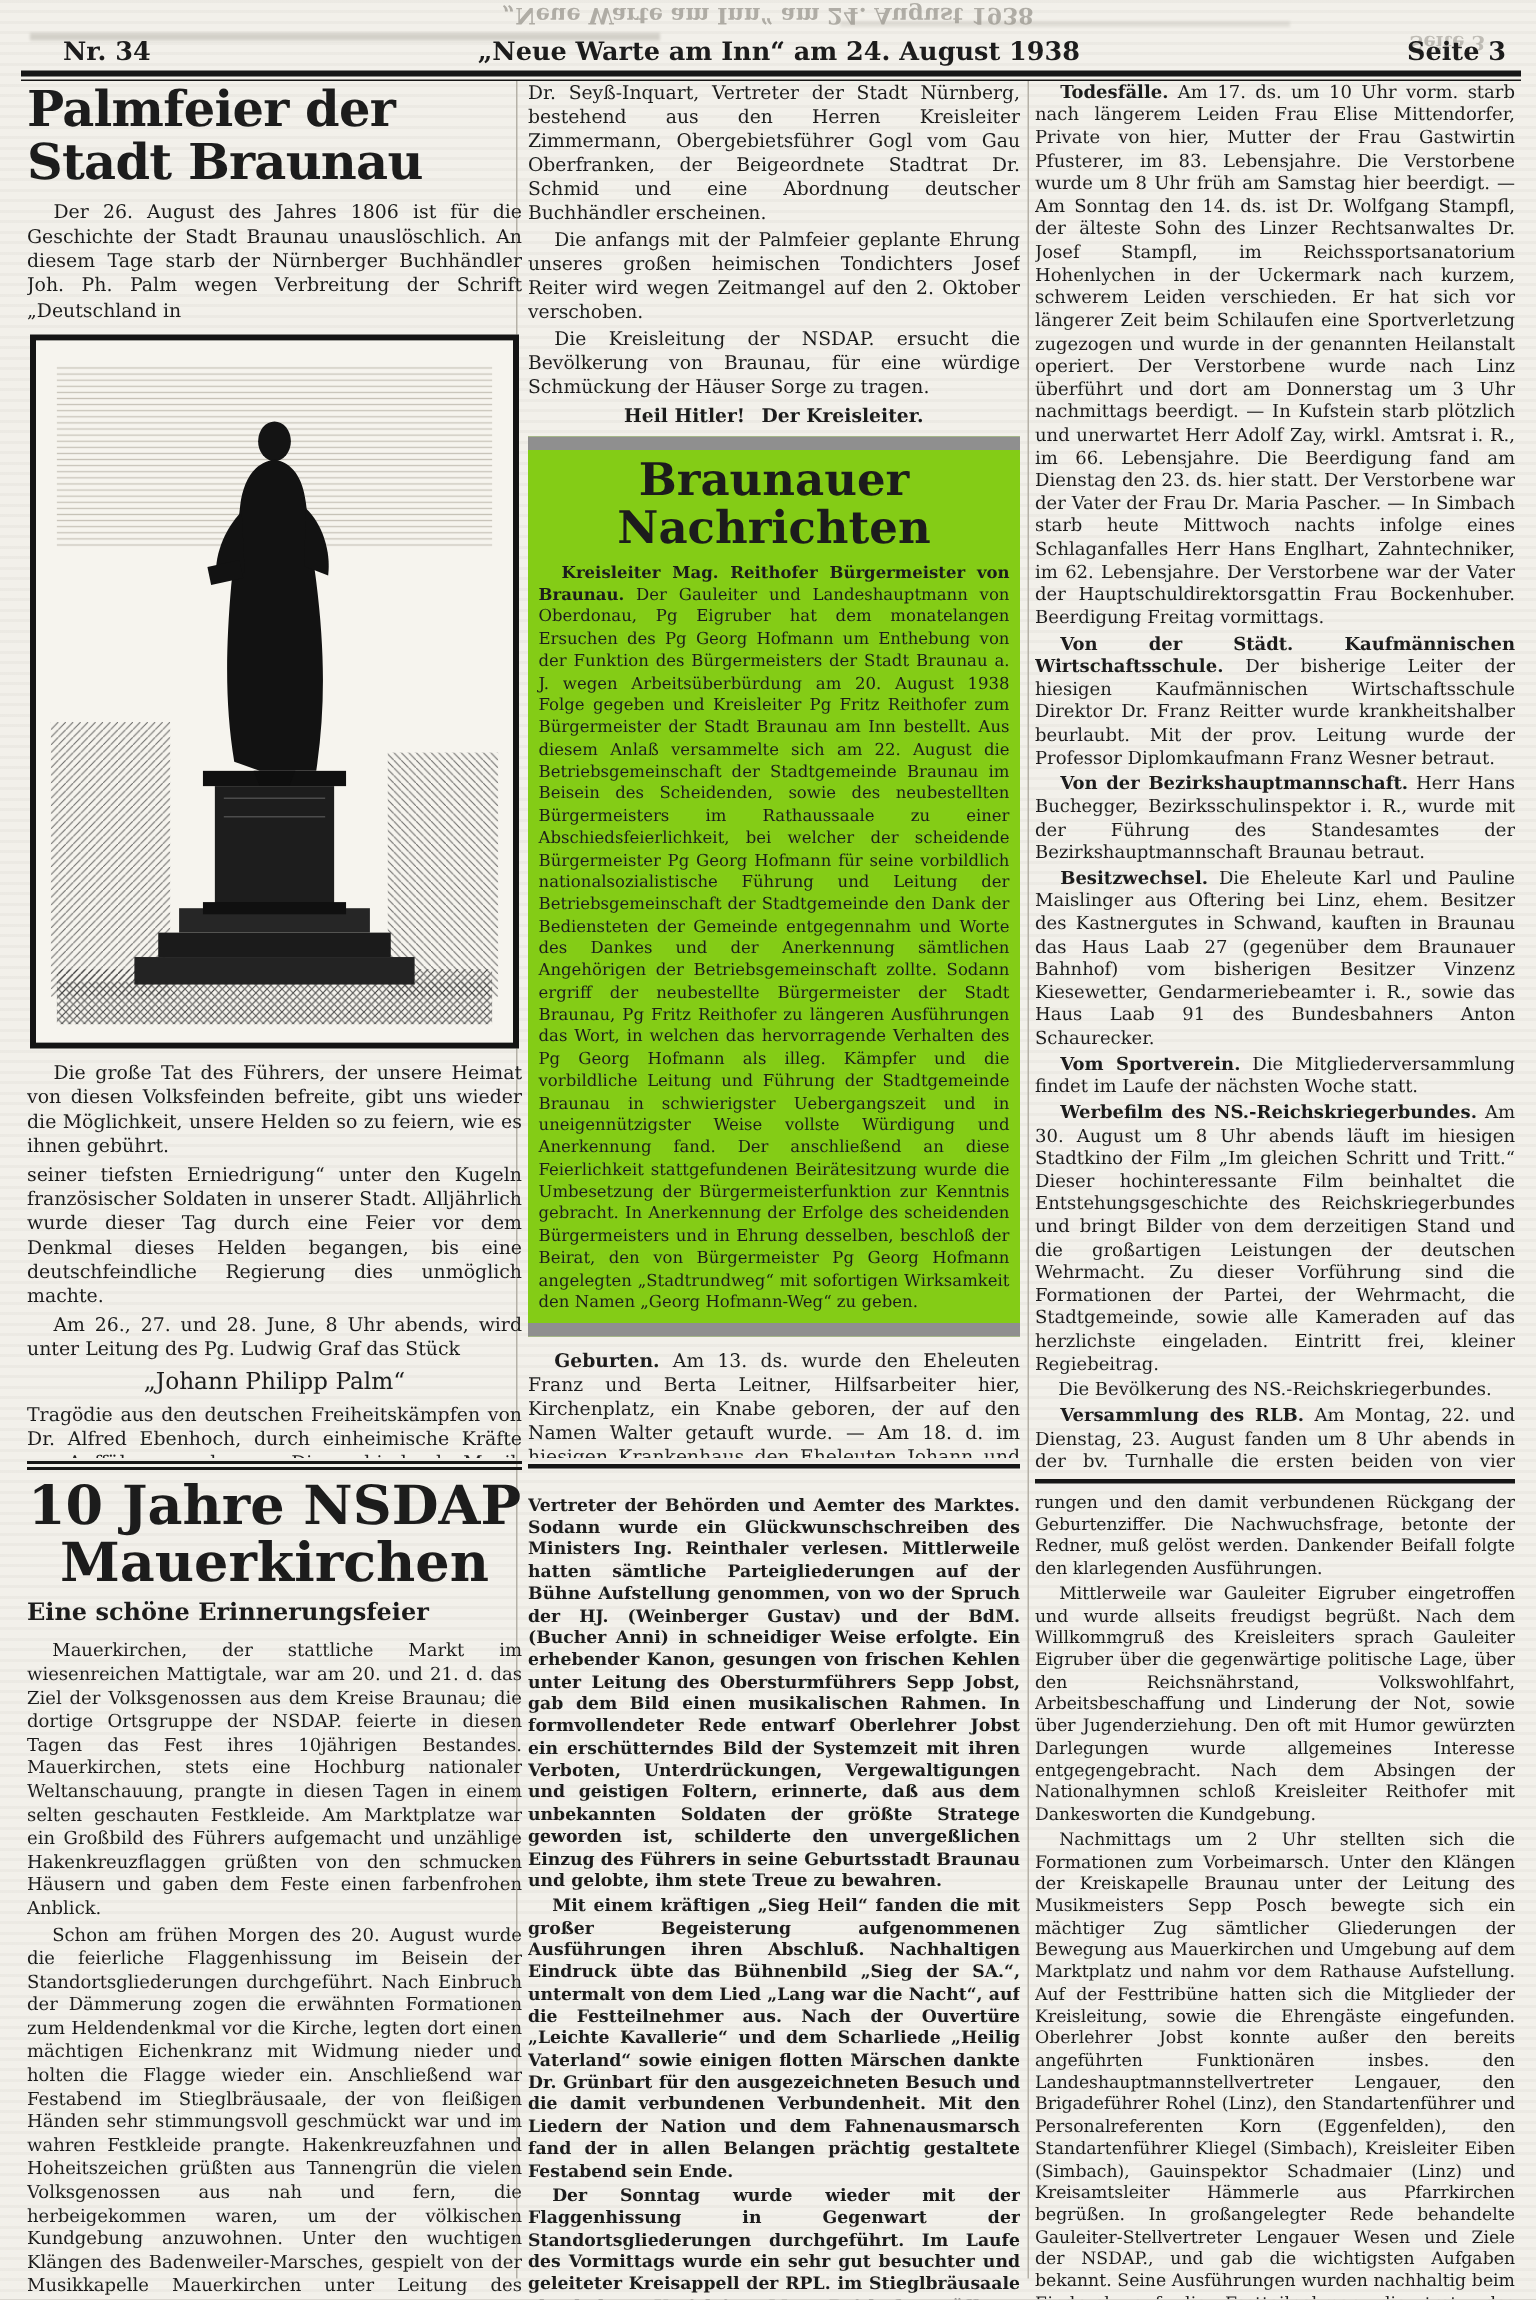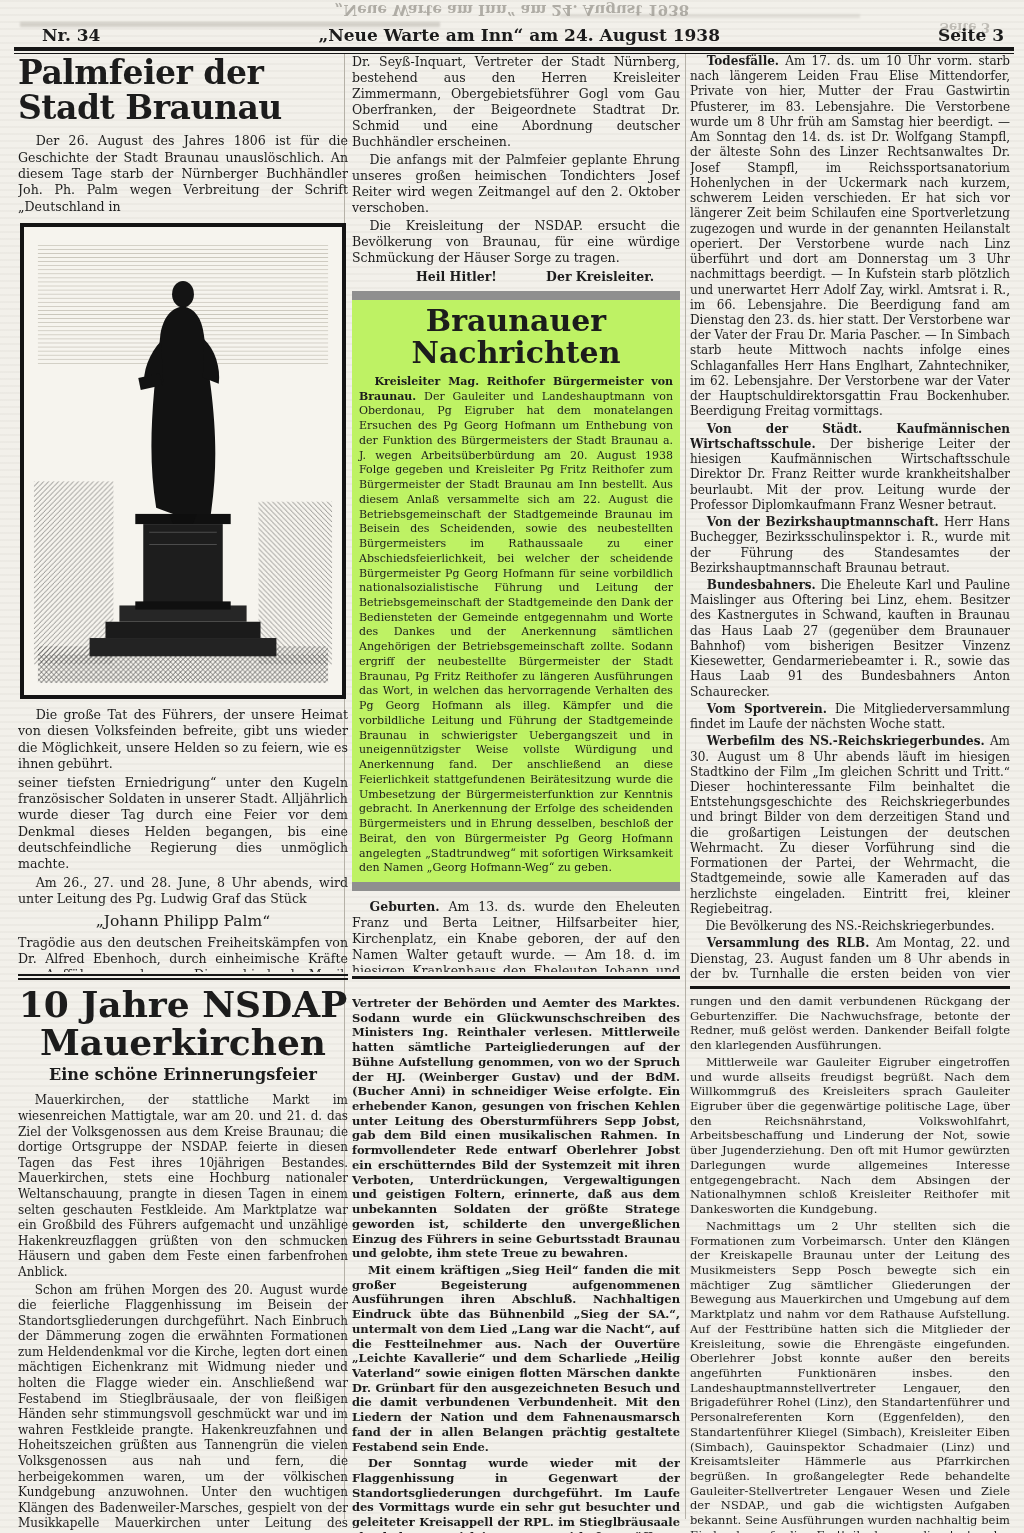--- a/index.html
+++ b/index.html
@@ -23,29 +23,29 @@
   p.b{margin:0 0 2px;text-align:justify;text-indent:1.4em;}
   p.b.noind{text-indent:0;}
   .c-left{font-size:12.6px;line-height:1.3;}
   .c-mid{font-size:12.5px;line-height:1.28;}
   .c-right{font-size:12px;line-height:1.27;}
   .c-bot1{font-size:12px;line-height:1.3;}
   .c-bot{font-size:11.5px;line-height:1.28;}
   h1.palm{font-size:33px;line-height:1.05;font-weight:bold;text-align:left;margin:0 0 8px;letter-spacing:-.5px;}
   .imgframe{display:block;margin:8px 2px;border:4px solid #141414;height:468px;background:#f6f4ef;}
   .sub{font-size:15.5px;font-weight:normal;text-align:center;margin:4px 0 3px;}
-  .salute{display:flex;justify-content:space-between;padding:1px 26px 0 64px;font-weight:bold;margin-bottom:2px;}
-  .hlbox{margin:6px -12px 8px;border:9px solid #8f8f8f;background:#bef264;padding:3px 10px 4px;}
+  .salute{display:flex;justify-content:flex-start;padding:1px 26px 0 64px;font-weight:bold;margin-bottom:2px;gap:11px;}
+  .hlbox{margin:6px -12px 8px;border:9px solid #8f8f8f;background:#84cc16;padding:3px 10px 4px;}
   .hlbox h2{font-size:30px;line-height:1.05;font-weight:bold;text-align:center;margin:2px 0 7px;}
   .hlbox p{font-size:11px;line-height:1.34;}
   .rule{position:absolute;height:1px;}
   .rule.dbl{border-top:2px solid #161616;border-bottom:2px solid #161616;height:2px;}
   .rule.thick{border-top:3px solid #161616;}
   h1.mk{font-size:36px;line-height:1.05;font-weight:bold;text-align:center;margin:0 0 3px;}
-  .mk-sub{font-size:16px;font-weight:bold;text-align:center;margin:0 0 8px;}
+  .mk-sub{font-size:16px;font-weight:bold;margin:0 0 8px;}
   .mt6{margin-top:6px;}
   .sigline{text-align:center;margin:1px 0 2px;}
 </style>
 </head>
 <body>
 
 <div id="page">
 
   <div class="bleed center">„Neue Warte am Inn“ am 24. August 1938</div>
   <div class="bleed right">Seite 3</div>
@@ -123,21 +123,21 @@
       <p class="b"><b>Kreisleiter Mag. Reithofer Bürgermeister von Braunau.</b> <span>Der Gauleiter und Landeshauptmann von Oberdonau, Pg Eigruber hat dem monatelangen Ersuchen des Pg Georg Hofmann um Enthebung von der Funktion des Bürgermeisters der Stadt Braunau a. J. wegen Arbeitsüberbürdung am 20. August 1938 Folge gegeben und Kreisleiter Pg Fritz Reithofer zum Bürgermeister der Stadt Braunau am Inn bestellt. Aus diesem Anlaß versammelte sich am 22. August die Betriebsgemeinschaft der Stadtgemeinde Braunau im Beisein des Scheidenden, sowie des neubestellten Bürgermeisters im Rathaussaale zu einer Abschiedsfeierlichkeit, bei welcher der scheidende Bürgermeister Pg Georg Hofmann für seine vorbildlich nationalsozialistische Führung und Leitung der Betriebsgemeinschaft der Stadtgemeinde den Dank der Bediensteten der Gemeinde entgegennahm und Worte des Dankes und der Anerkennung sämtlichen Angehörigen der Betriebsgemeinschaft zollte. Sodann ergriff der neubestellte Bürgermeister der Stadt Braunau, Pg Fritz Reithofer zu längeren Ausführungen das Wort, in welchen das hervorragende Verhalten des Pg Georg Hofmann als illeg. Kämpfer und die vorbildliche Leitung und Führung der Stadtgemeinde Braunau in schwierigster Uebergangszeit und in uneigennützigster Weise vollste Würdigung und Anerkennung fand. Der anschließend an diese Feierlichkeit stattgefundenen Beirätesitzung wurde die Umbesetzung der Bürgermeisterfunktion zur Kenntnis gebracht. In Anerkennung der Erfolge des scheidenden Bürgermeisters und in Ehrung desselben, beschloß der Beirat, den von Bürgermeister Pg Georg Hofmann angelegten „Stadtrundweg“ mit sofortigen Wirksamkeit den Namen „Georg Hofmann-Weg“ zu geben.</span></p>
     </div>
     <p class="b mt6"><b>Geburten.</b> <span>Am 13. ds. wurde den Eheleuten Franz und Berta Leitner, Hilfsarbeiter hier, Kirchenplatz, ein Knabe geboren, der auf den Namen Walter getauft wurde. — Am 18. d. im hiesigen Krankenhaus den Eheleuten Johann und Katharina Wiesner, Söldner in Reith 4, Pfarre Uttendorf, ein Knabe namens Johann. — Am 13. ds. dem Gerichtsbeamten Max und Theresia Mairinger in Peuerbach im hiesigen Krankenhaus ein Knabe namens Werner Maximilian.</span></p>
 
   </div>
 
   <div class="col c-right" style="left:690px;top:54px;width:320px;height:928px;">
     <p class="b"><b>Todesfälle.</b> <span>Am 17. ds. um 10 Uhr vorm. starb nach längerem Leiden Frau Elise Mittendorfer, Private von hier, Mutter der Frau Gastwirtin Pfusterer, im 83. Lebensjahre. Die Verstorbene wurde um 8 Uhr früh am Samstag hier beerdigt. — Am Sonntag den 14. ds. ist Dr. Wolfgang Stampfl, der älteste Sohn des Linzer Rechtsanwaltes Dr. Josef Stampfl, im Reichssportsanatorium Hohenlychen in der Uckermark nach kurzem, schwerem Leiden verschieden. Er hat sich vor längerer Zeit beim Schilaufen eine Sportverletzung zugezogen und wurde in der genannten Heilanstalt operiert. Der Verstorbene wurde nach Linz überführt und dort am Donnerstag um 3 Uhr nachmittags beerdigt. — In Kufstein starb plötzlich und unerwartet Herr Adolf Zay, wirkl. Amtsrat i. R., im 66. Lebensjahre. Die Beerdigung fand am Dienstag den 23. ds. hier statt. Der Verstorbene war der Vater der Frau Dr. Maria Pascher. — In Simbach starb heute Mittwoch nachts infolge eines Schlaganfalles Herr Hans Englhart, Zahntechniker, im 62. Lebensjahre. Der Verstorbene war der Vater der Hauptschuldirektorsgattin Frau Bockenhuber. Beerdigung Freitag vormittags.</span></p>
     <p class="b"><b>Von der Städt. Kaufmännischen Wirtschaftsschule.</b> <span>Der bisherige Leiter der hiesigen Kaufmännischen Wirtschaftsschule Direktor Dr. Franz Reitter wurde krankheitshalber beurlaubt. Mit der prov. Leitung wurde der Professor Diplomkaufmann Franz Wesner betraut.</span></p>
     <p class="b"><b>Von der Bezirkshauptmannschaft.</b> <span>Herr Hans Buchegger, Bezirksschulinspektor i. R., wurde mit der Führung des Standesamtes der Bezirkshauptmannschaft Braunau betraut.</span></p>
-    <p class="b"><b>Bundesbahners.</b> <span>Die Eheleute Karl und Pauline Maislinger aus Oftering bei Linz, ehem. Besitzer des Kastnergutes in Schwand, kauften in Braunau das Haus Laab 27 (gegenüber dem Braunauer Bahnhof) vom bisherigen Besitzer Vinzenz Kiesewetter, Gendarmeriebeamter i. R., sowie das Haus Laab 91 des Bundesbahners Anton Schaurecker.</span></p>
+    <p class="b"><b>Besitzwechsel.</b> <span>Die Eheleute Karl und Pauline Maislinger aus Oftering bei Linz, ehem. Besitzer des Kastnergutes in Schwand, kauften in Braunau das Haus Laab 27 (gegenüber dem Braunauer Bahnhof) vom bisherigen Besitzer Vinzenz Kiesewetter, Gendarmeriebeamter i. R., sowie das Haus Laab 91 des Bundesbahners Anton Schaurecker.</span></p>
     <p class="b"><b>Vom Sportverein.</b> <span>Die Mitgliederversammlung findet im Laufe der nächsten Woche statt.</span></p>
     <p class="b"><b>Werbefilm des NS.-Reichskriegerbundes.</b> <span>Am 30. August um 8 Uhr abends läuft im hiesigen Stadtkino der Film „Im gleichen Schritt und Tritt.“ Dieser hochinteressante Film beinhaltet die Entstehungsgeschichte des Reichskriegerbundes und bringt Bilder von dem derzeitigen Stand und die großartigen Leistungen der deutschen Wehrmacht. Zu dieser Vorführung sind die Formationen der Partei, der Wehrmacht, die Stadtgemeinde, sowie alle Kameraden auf das herzlichste eingeladen. Eintritt frei, kleiner Regiebeitrag.</span></p>
     <p class="sigline">Die Bevölkerung des NS.-Reichskriegerbundes.</p>
     <p class="b"><b>Versammlung des RLB.</b> <span>Am Montag, 22. und Dienstag, 23. August fanden um 8 Uhr abends in der bv. Turnhalle die ersten beiden von vier Unterweisungsversammlungen über den Selbstschutz im Luftschutz statt. Eröffnet wurde die Versammlung von Vizebürgermeister Kommerzialrat Gscheidlinger, dem dann die einleitenden Worte des Ortskreisgruppenführers folgten. Die eigentlichen informativen Ausführungen hielt Hauptschuldirektor Pg Hödl. Die vollzählig erschienenen Versammlungsteilnehmer folgten mit sichtlichem Interesse den Mitteilungen über die Notwendigkeiten des Selbstschutzes. Nach zweistündiger Dauer schloß Fachlehrer Nöbauer mit einem Appell zum Beitritt und zur tatkräftigen Mitarbeit im RLB. die Versammlung. —</span> </p>
   </div>
 
   <div class="rule dbl" style="left:18px;top:974px;width:330px;"></div>
   <div class="rule thick" style="left:352px;top:976px;width:328px;"></div>
   <div class="rule thick" style="left:690px;top:986px;width:320px;"></div>
 

